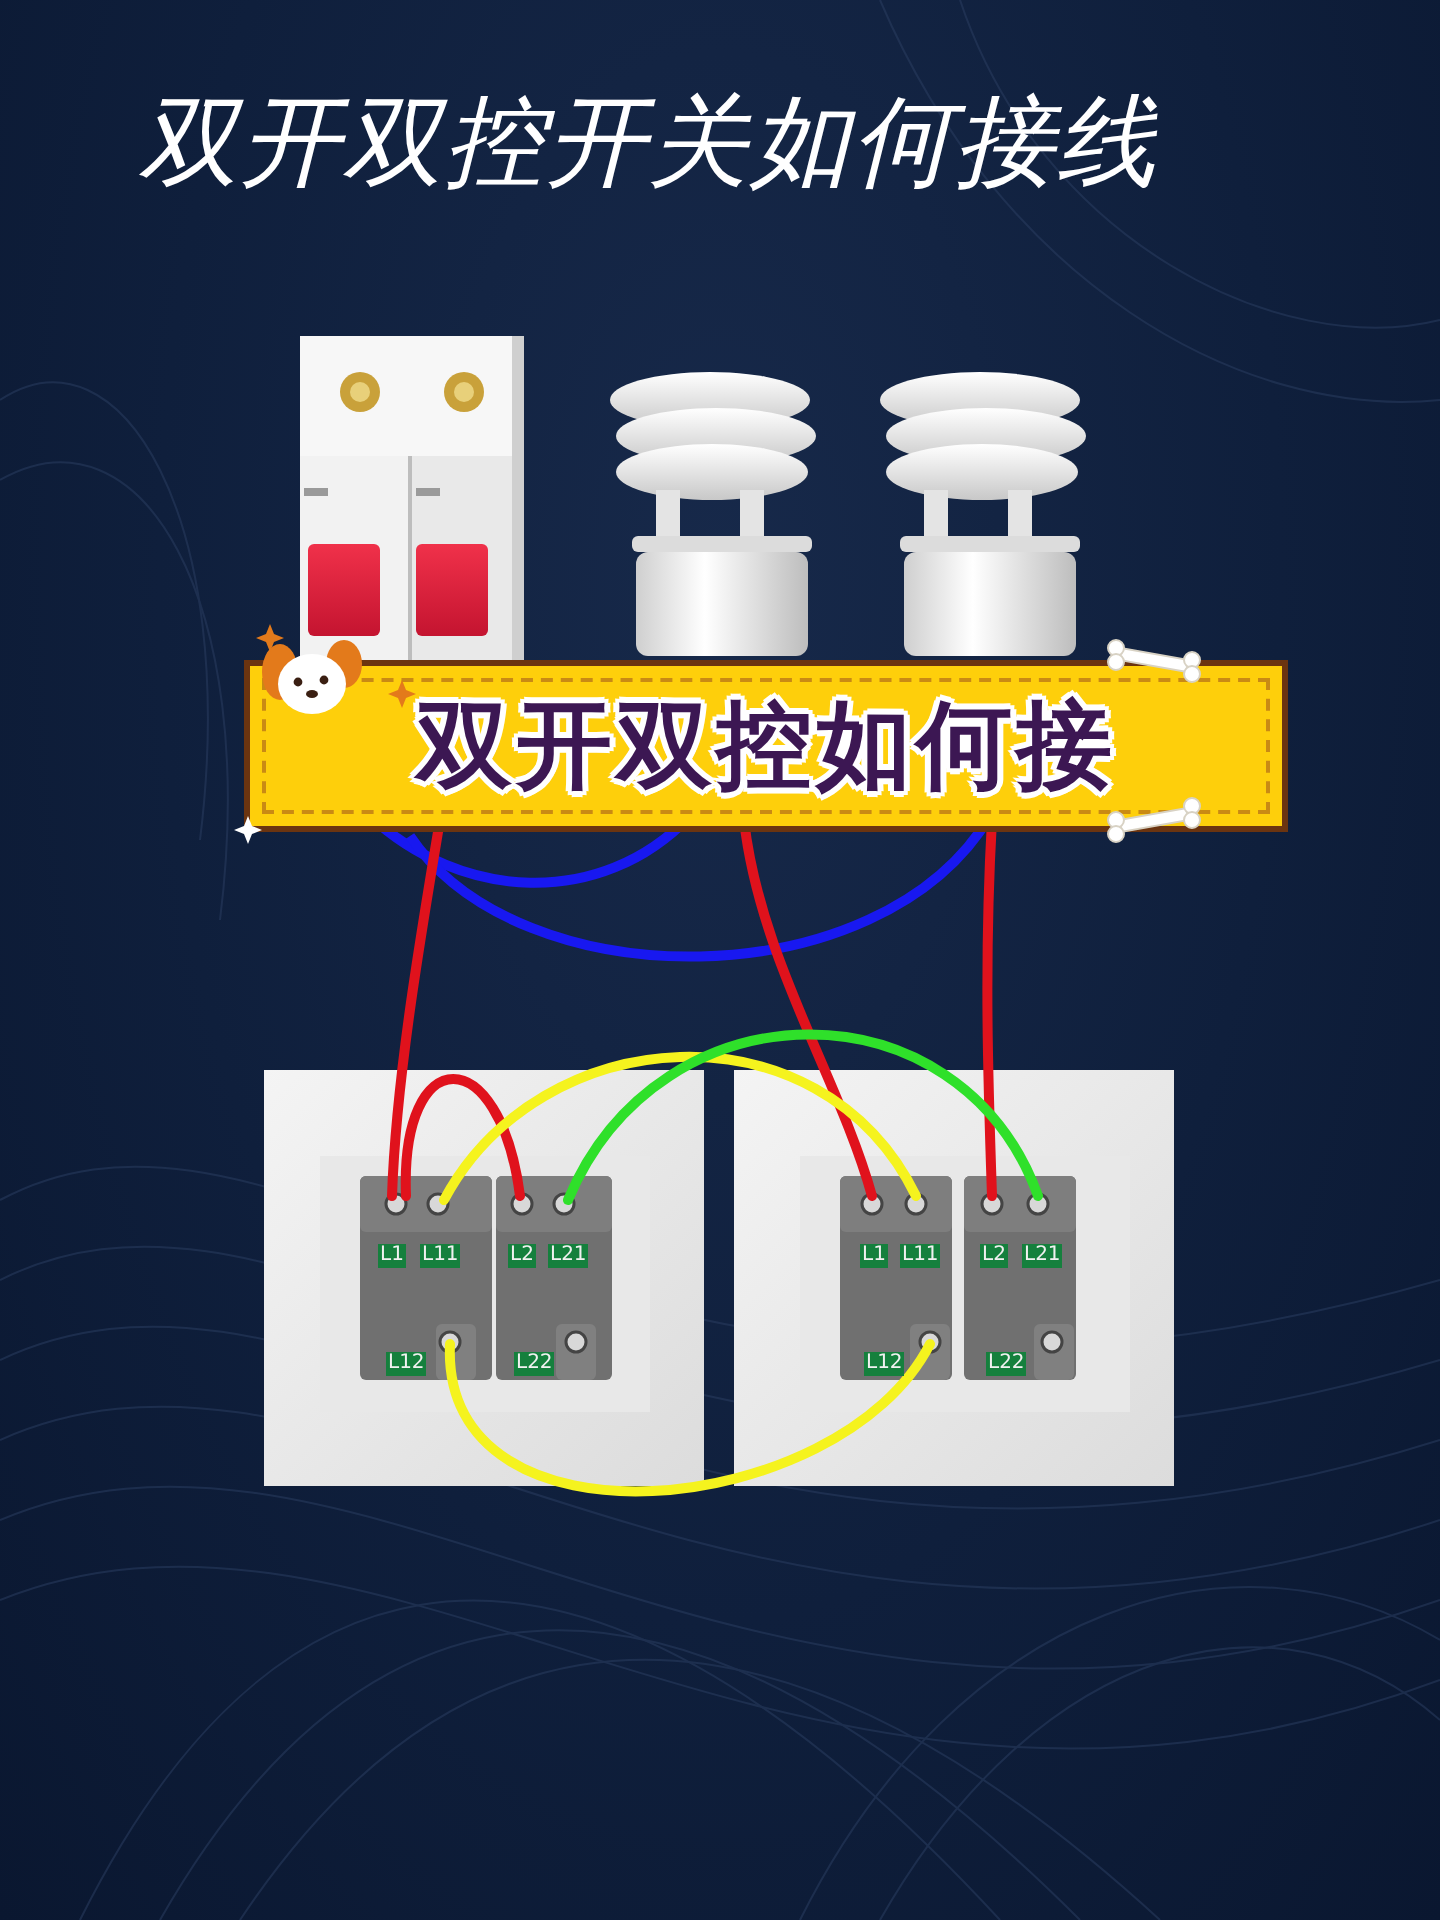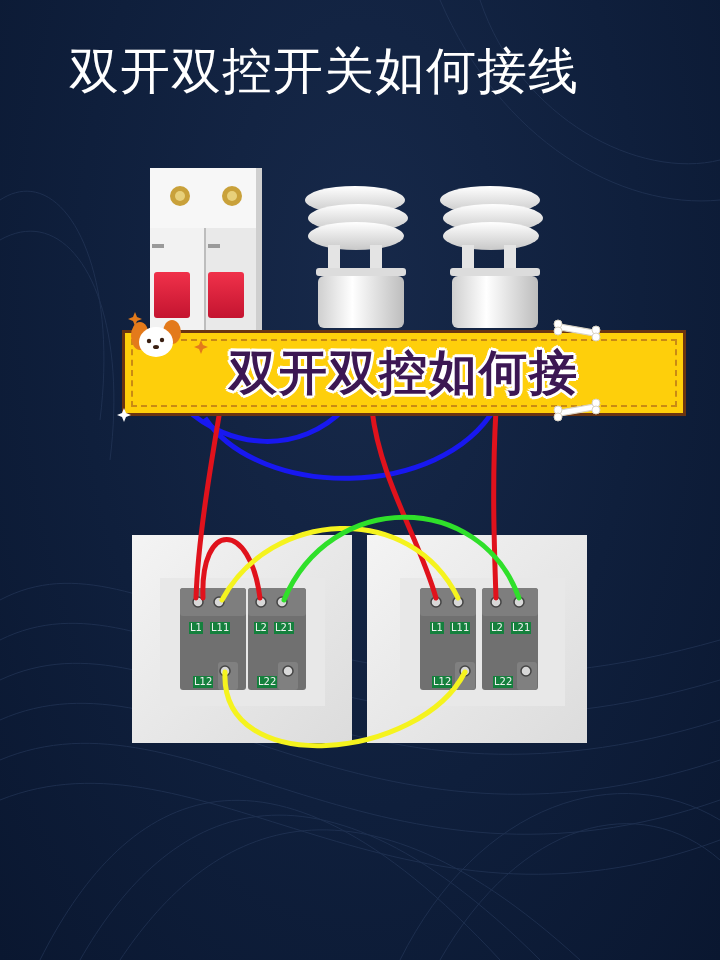--- a/index.html
+++ b/index.html
@@ -4,25 +4,25 @@
 <style>
   html, body { margin:0; padding:0; }
   body {
     width:720px; height:960px; overflow:hidden; position:relative;
     background: radial-gradient(ellipse at 50% 30%, #17294a 0%, #0f1f3c 55%, #0a1730 100%);
     font-family: "DejaVu Sans", sans-serif;
   }
   .bg-lines { position:absolute; inset:0; }
   .title {
     position:absolute; top:38px; left:0; width:648px; text-align:center;
-    color:#ffffff; font-size:50px; letter-spacing:1px; font-weight:normal;
+    color:#ffffff; font-size:50px; letter-spacing:1px; font-weight:normal;font-style:italic;
   }
   .diagram { position:absolute; left:0; top:0; width:720px; height:960px; }
   .banner {
-    position:absolute; left:122px; top:330px; width:564px; height:86px;
+    position:absolute; left:122px; top:330px; width:522px; height:86px;
     background:#fecf0b; border:3px solid #6b3410; box-sizing:border-box;
     display:flex; align-items:center; justify-content:center;
   }
   .banner .dash {
     position:absolute; left:6px; right:6px; top:6px; bottom:6px;
     border:2px dashed #c98a14;
   }
   .banner-text {
     position:relative; font-size:48px; font-weight:bold; color:#3c1753;
     letter-spacing:2px;

